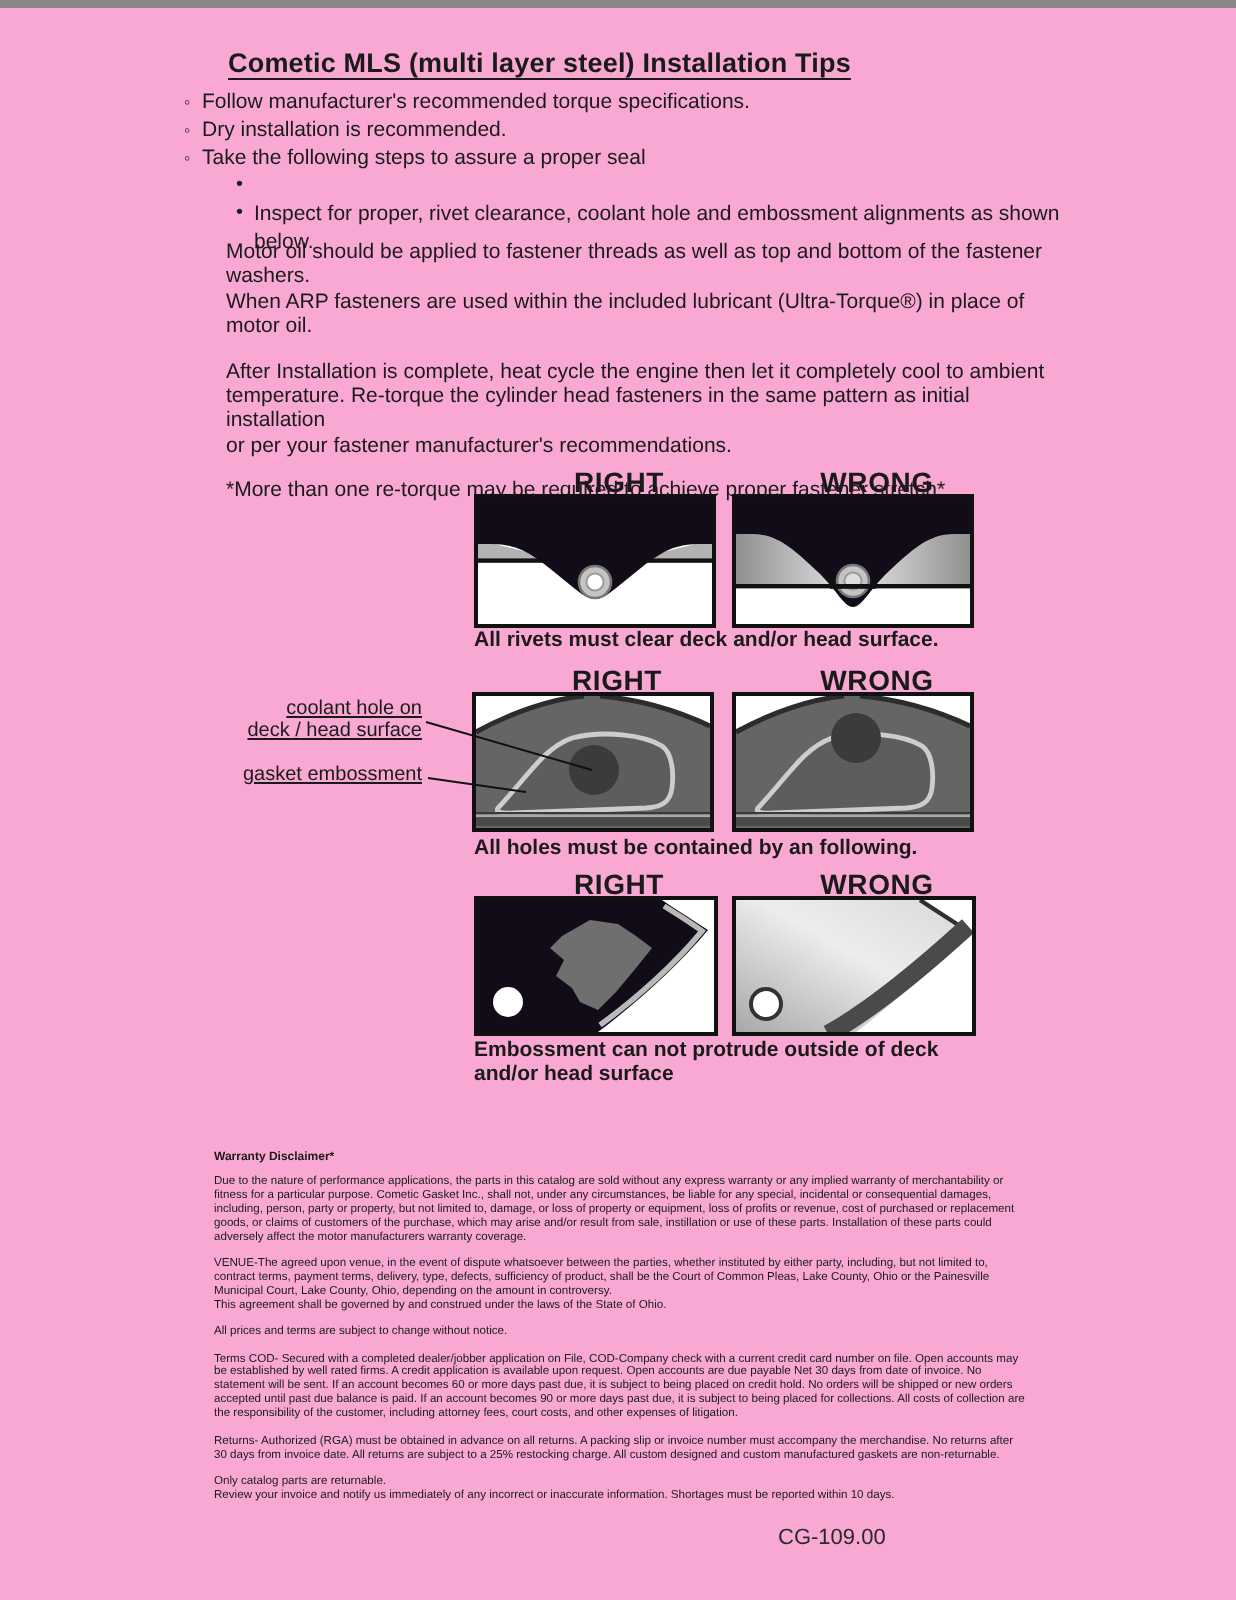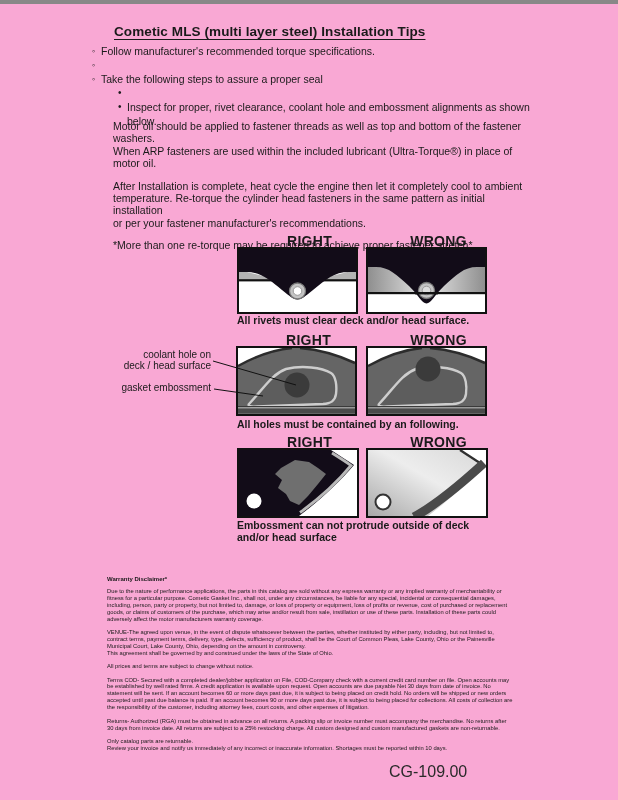--- a/index.html
+++ b/index.html
@@ -37,46 +37,47 @@
   
   .drow{position:absolute; left:0; width:618px;}
   .row1{top:231px;} .row2{top:330px;} .row3{top:432px;}
   .panel-col{position:absolute; width:145px;}
   .pc-right{left:237px;} .pc-wrong{left:366px;}
   .row2 .pc-right{left:236px;} .row2 .pc-wrong{left:366px;}
   .panel-label{font-size:14px; font-weight:bold; text-align:center; height:12px; line-height:12px; letter-spacing:.3px;}
   .panel-col svg{display:block; margin-top:0;}
   .caption{position:absolute; left:237px; font-size:10.5px; font-weight:bold; line-height:11.5px; white-space:pre-line;}
   .row1 .caption{top:80px;} .row2 .caption{top:85px;} .row3 .caption{top:84px;}
-  .side-label{position:absolute; text-align:right; font-size:10px; line-height:11px; width:150px; left:61px; white-space:pre-line;}
+  .side-label{position:absolute; text-align:right; font-size:10px; line-height:11px; width:150px; left:61px; white-space:pre-line;text-decoration:underline;}
   .lbl-coolant{top:15px;} .lbl-emboss{top:48px;}
   .leader-svg{position:absolute; left:118px; top:10px; pointer-events:none;}
   
   .disclaimer{position:absolute; left:107px; top:572px; width:406px;}
   .disc-heading{font-size:6px; font-weight:bold; margin-bottom:6px;}
   .disclaimer p{margin:0 0 6.5px 0; font-size:5.8px; line-height:6.9px; white-space:pre-line;}
   
-  .code{position:absolute; left:389px; top:759px; font-size:16px; color:#2a2a2a;}
+  .code{position:absolute; left:389px; top:759px; font-size:11px; color:#2a2a2a;}
   
   .pborder{fill:none; stroke:#111; stroke-width:2;}
   .ink-line{stroke:#111; stroke-width:1; fill:none;}
 </style>
 </head>
 <body>
 
 <div class="page">
 
   <section class="tips">
     <h1 class="page-title">Cometic MLS (multi layer steel) Installation Tips</h1>
     <div class="bullet-row">
       <span class="mk mk-open">◦</span>
       <span>Follow manufacturer's recommended torque specifications.</span>
     </div>
     <div class="bullet-row">
       <span class="mk mk-open">◦</span>
+      <span>Dry installation is recommended.</span>
     </div>
     <div class="bullet-row">
       <span class="mk mk-open">◦</span>
       <span>Take the following steps to assure a proper seal</span>
     </div>
     <div class="bullet-row sub">
       <span class="mk mk-filled">•</span>
     </div>
     <div class="bullet-row sub">
       <span class="mk mk-filled">•</span>

